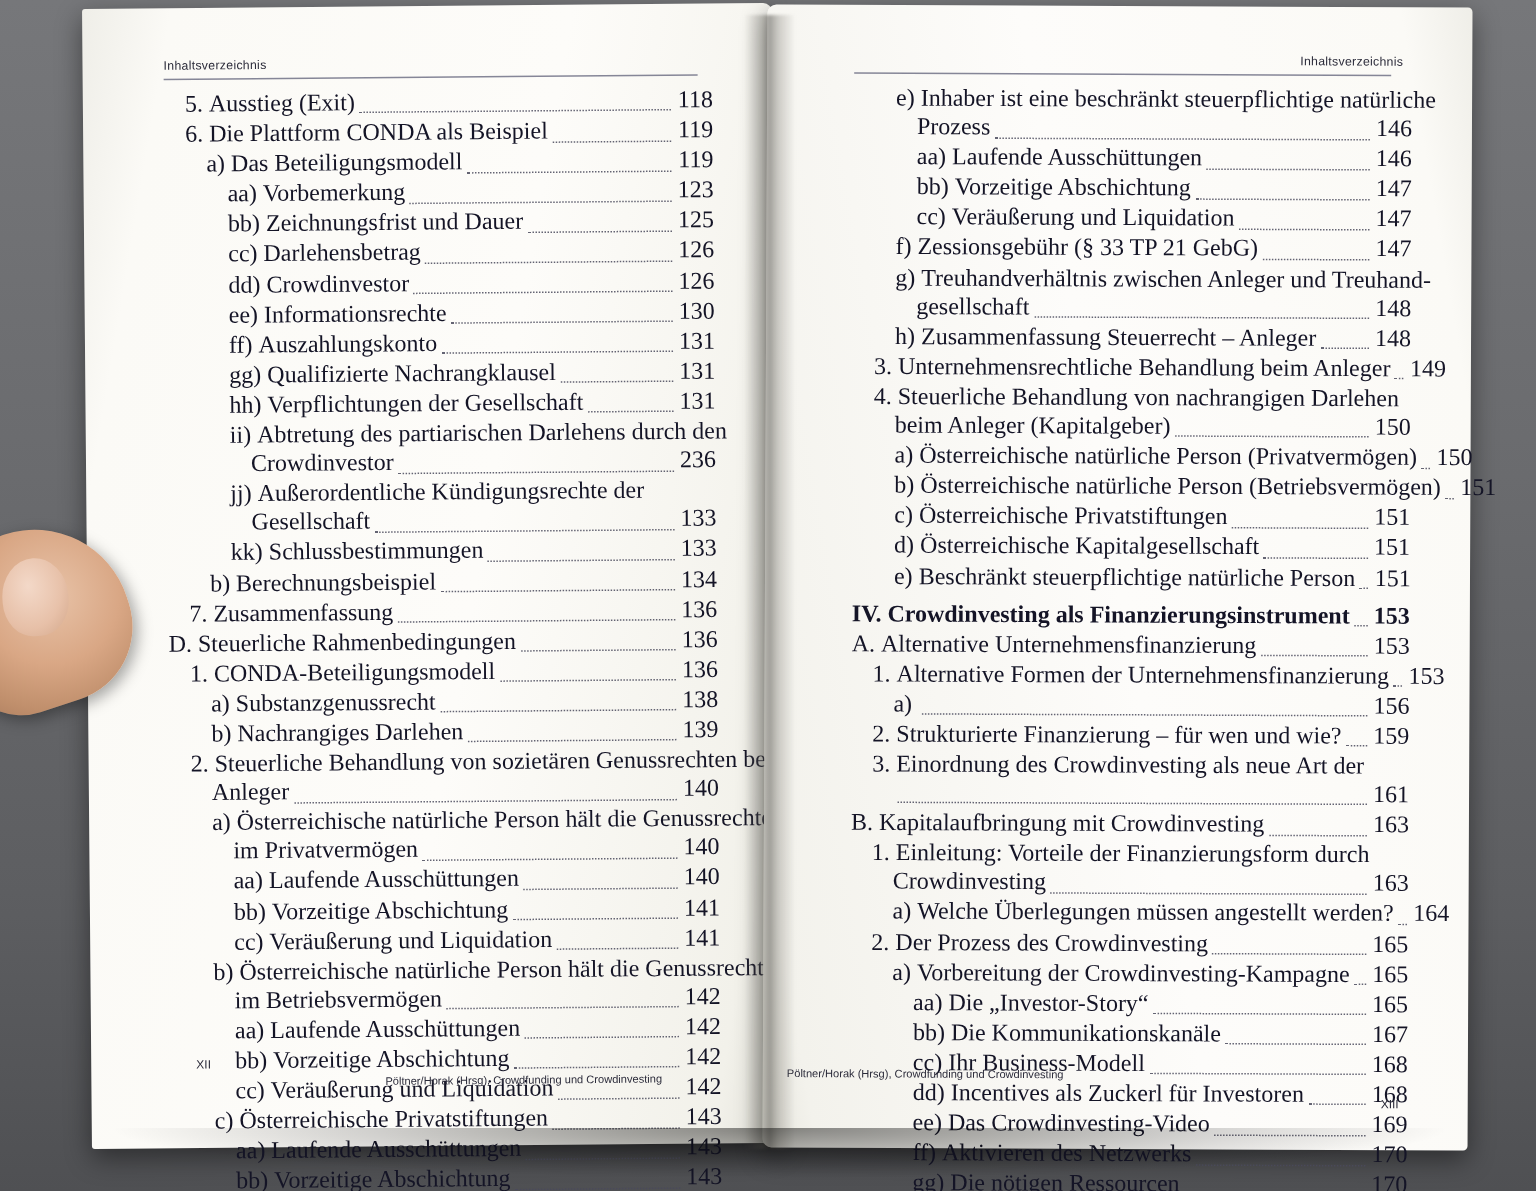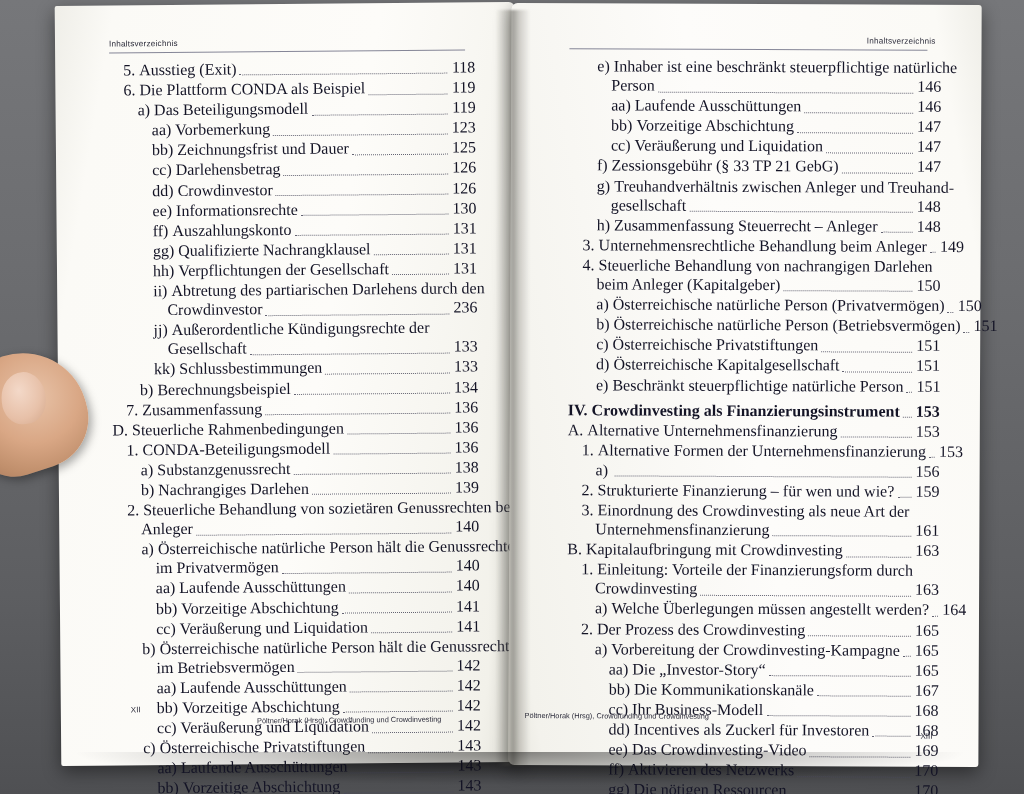--- a/index.html
+++ b/index.html
@@ -365,21 +365,21 @@
       <div class="rule" style="left:58px;top:45px;width:358px;"></div>
       <div class="toc" id="right-toc" style="left:58px;top:54px;width:372px;">
           <div class="toc-entry">
             <div class="row indent2">
               <span class="num">e) </span>
               <span class="lbl">Inhaber ist eine beschränkt steuerpflichtige natürliche</span>
               <span class="dots" style="border-bottom: none;"></span>
               <span class="pg pgcell"></span>
             </div>
             <div class="row cont indent3">
-              <span class="lbl">Person</span>
+              <span class="lbl">Prozess</span>
               <span class="dots"></span>
               <span class="pg pgcell">146</span>
             </div>
           </div>
           <div class="toc-entry">
             <div class="row indent3">
               <span class="num">aa) </span>
               <span class="lbl">Laufende Ausschüttungen</span>
               <span class="dots"></span>
               <span class="pg pgcell">146</span>
@@ -531,21 +531,20 @@
             </div>
           </div>
           <div class="toc-entry">
             <div class="row indent1">
               <span class="num">3. </span>
               <span class="lbl">Einordnung des Crowdinvesting als neue Art der</span>
               <span class="dots" style="border-bottom: none;"></span>
               <span class="pg pgcell"></span>
             </div>
             <div class="row cont indent2">
-              <span class="lbl">Unternehmensfinanzierung</span>
               <span class="dots"></span>
               <span class="pg pgcell">161</span>
             </div>
           </div>
           <div class="toc-entry">
             <div class="row indent0">
               <span class="num">B. </span>
               <span class="lbl">Kapitalaufbringung mit Crowdinvesting</span>
               <span class="dots"></span>
               <span class="pg pgcell">163</span>

